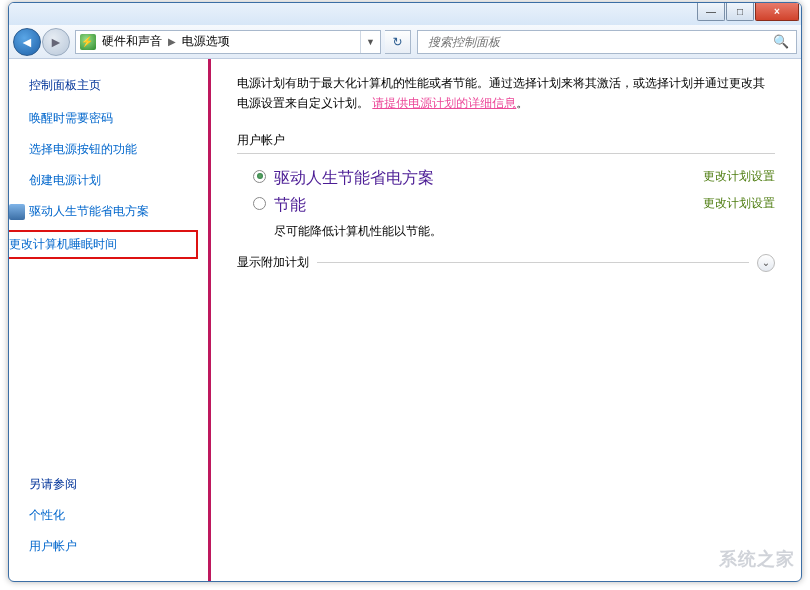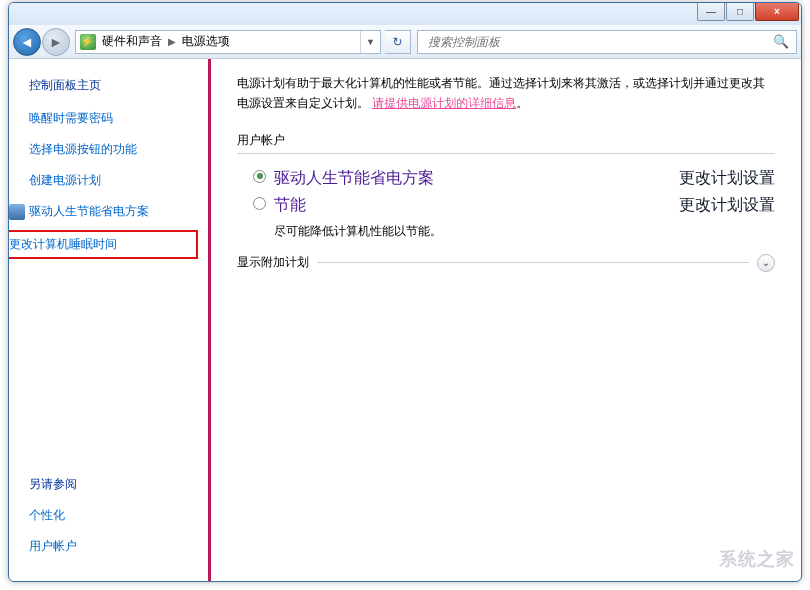--- a/index.html
+++ b/index.html
@@ -193,21 +193,21 @@
     content:''; width:6px; height:6px; border-radius:50%;
     background: radial-gradient(#6a6,#274);
   }
   .plan-label { font-size: 16px; color: #4c1d95; }
   .plan-desc {
     font-size: 12px; color: #000;
     padding-left: 37px; margin-top: 4px; margin-bottom: 10px;
     line-height: 1.5;
   }
   .plan-link {
-    color: #0f172a; font-size: 16px;
+    color: #4d7c0f; font-size: 12px;
     margin-left: auto;
   }
   .expander {
     display: flex; align-items: center;
     margin-top: 14px;
   }
   .expander-label { font-size: 12px; }
   .expander-line {
     flex:1; height:1px; background:#d0d0d0; margin: 0 8px;
   }

